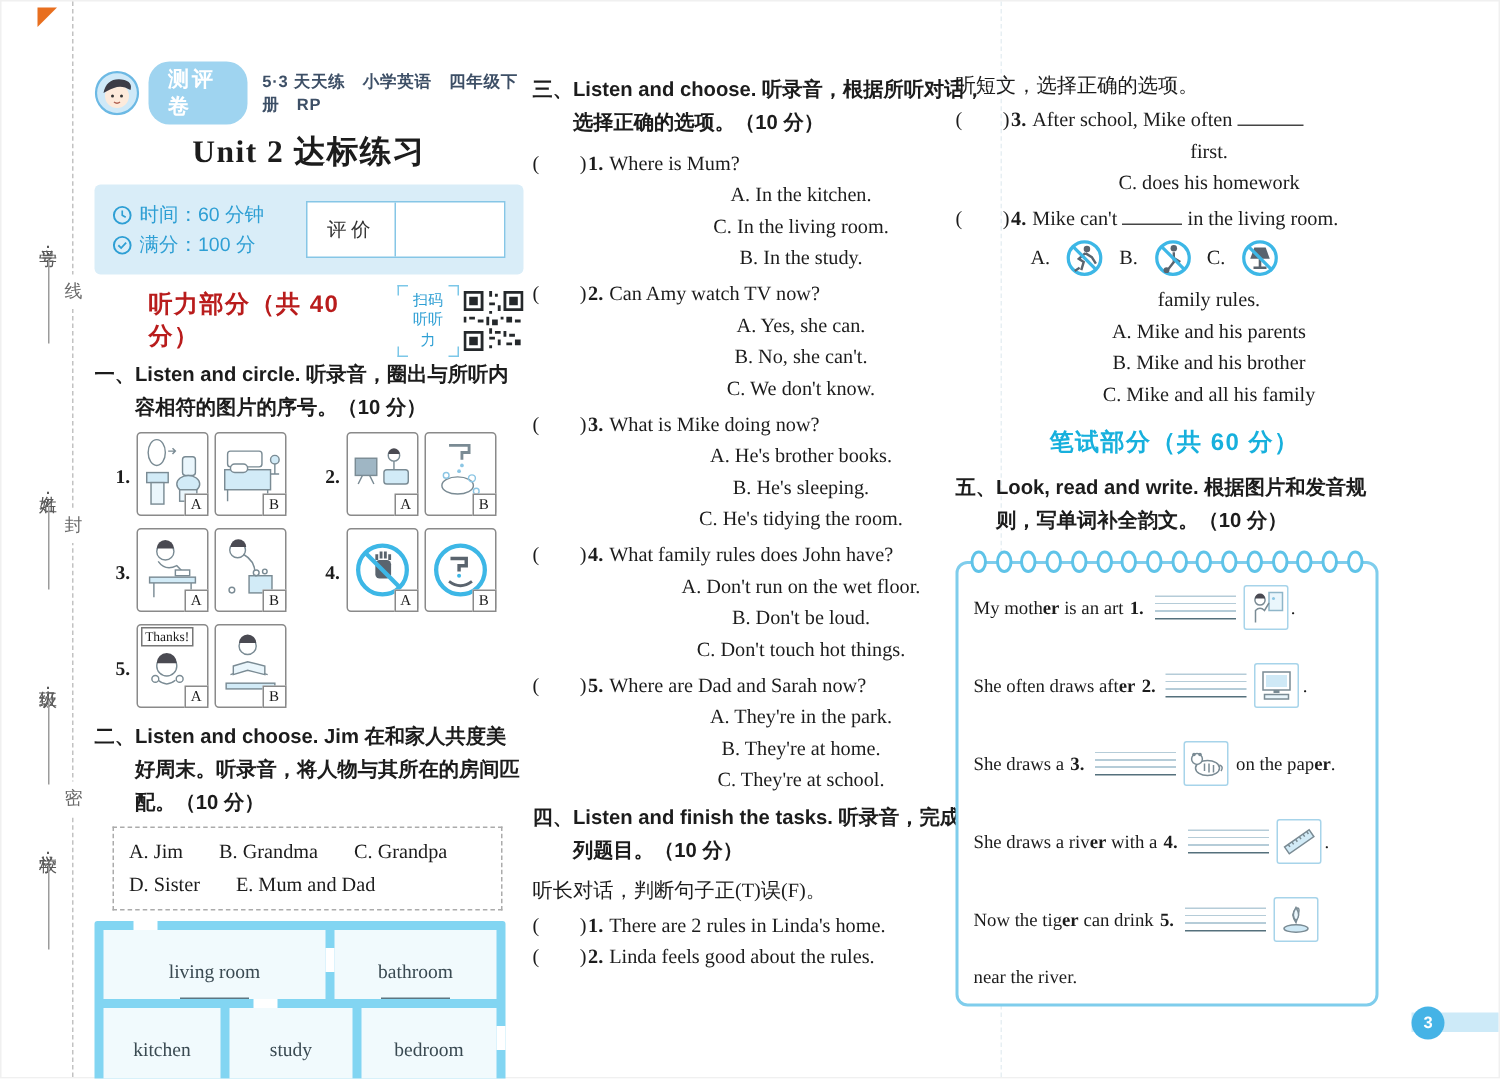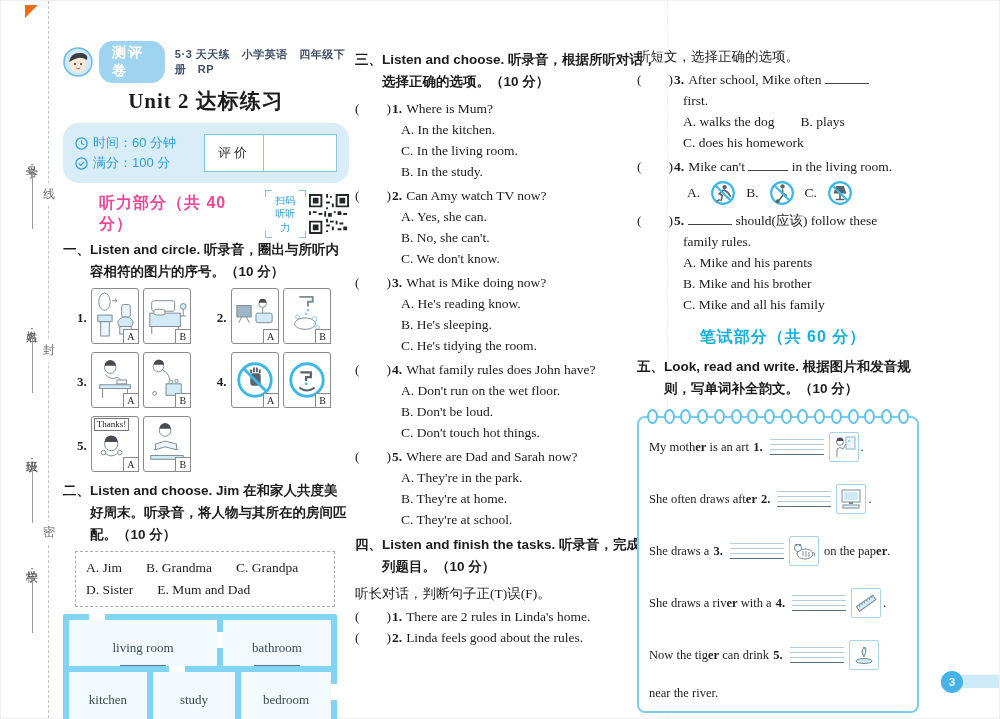--- a/index.html
+++ b/index.html
@@ -22,30 +22,30 @@
   .col2{left:354px;width:312px;}
   .col3{left:636px;width:292px;}
   .fold-line{position:absolute;left:666px;top:0;bottom:0;border-left:1px dashed #e7eff3;}
 
   
   .brand-row{display:flex;align-items:center;gap:6px;height:34px;}
   .badge{background:#9fd4f0;color:#fff;font:bold 14px "Liberation Sans",sans-serif;
       border-radius:14px;padding:3px 13px;letter-spacing:2px;}
   .series{font:bold 11px "Liberation Sans",sans-serif;color:#3d4f66;margin-left:4px;letter-spacing:.5px;}
   .title{font:bold 21px "Liberation Serif",serif;text-align:center;margin:8px 0 8px;letter-spacing:1px;}
-  .info-box{background:#d9edf8;border-radius:16px;padding:8px 12px;display:flex;
+  .info-box{background:#d9edf8;border-radius:4px;padding:8px 12px;display:flex;
       align-items:center;justify-content:space-between;height:44px;}
   .info-row{display:flex;align-items:center;gap:5px;color:#2e9fd4;
       font:13px "Liberation Sans",sans-serif;line-height:20px;}
   .eval{display:flex;border:1px solid #86c6e6;background:#fff;height:36px;}
   .eval .c1{width:58px;display:flex;align-items:center;justify-content:center;
       border-right:1px solid #86c6e6;font-size:13px;color:#333;letter-spacing:3px;}
   .eval .c2{width:72px;}
   .listen-row{display:flex;align-items:center;margin:10px 0 2px;height:42px;}
-  .part-head{font:bold 16px "Liberation Sans",sans-serif;color:#ec4899;
+  .part-head{font:bold 16px "Liberation Sans",sans-serif;color:#b91c1c;
       letter-spacing:1px;margin-left:36px;}
   .qr-wrap{margin-left:auto;display:flex;align-items:center;gap:3px;}
   .qr-label{color:#2e9fd4;font-size:10px;line-height:1.35;text-align:center;padding:4px 6px;
      background:
       linear-gradient(#7cc7e8,#7cc7e8) 0 0/7px 1px no-repeat,
       linear-gradient(#7cc7e8,#7cc7e8) 0 0/1px 7px no-repeat,
       linear-gradient(#7cc7e8,#7cc7e8) 100% 0/7px 1px no-repeat,
       linear-gradient(#7cc7e8,#7cc7e8) 100% 0/1px 7px no-repeat,
       linear-gradient(#7cc7e8,#7cc7e8) 0 100%/7px 1px no-repeat,
       linear-gradient(#7cc7e8,#7cc7e8) 0 100%/1px 7px no-repeat,
@@ -55,21 +55,21 @@
       letter-spacing:1px;text-align:center;margin:12px 0 8px;}
 
   
   .sec{display:flex;font:600 13.5px "Liberation Sans",sans-serif;line-height:22px;margin:4px 0 5px;}
   .sec-no{flex:0 0 26px;}
   .sec-text{flex:1;}
   .q{margin-bottom:3px;}
   .qline{line-height:21px;font-size:13.5px;}
   .paren{letter-spacing:0;}
   .bno{font-weight:bold;margin:0 4px 0 1px;}
-  .opt,.cont{padding-left:46px;line-height:21px;font-size:13.5px;}
+  .opt,.cont{padding-left:46px;line-height:21px;font-size:13.5px;text-align:center;}
   .optrow{display:flex;gap:26px;}
   .subline{line-height:21px;font-size:13.5px;margin:1px 0 2px;}
   .blank{display:inline-block;border-bottom:1px solid #444;height:12px;vertical-align:baseline;}
   .w44{width:44px;} .w40{width:40px;}
 
   
   .pic-grid{margin:2px 0 2px 14px;}
   .pic-row{display:flex;gap:26px;margin-bottom:8px;}
   .pic-item{display:flex;align-items:flex-start;gap:4px;}
   .pic-no{font-weight:bold;font-size:13px;margin-top:22px;}
@@ -387,21 +387,21 @@
       <div class="opt">B. In the study.</div>
     </div>
     <div class="q">
       <div class="qline"><span class="paren">(　　)</span><span class="bno">2.</span><span>Can Amy watch TV now?</span></div>
       <div class="opt">A. Yes, she can.</div>
       <div class="opt">B. No, she can't.</div>
       <div class="opt">C. We don't know.</div>
     </div>
     <div class="q">
       <div class="qline"><span class="paren">(　　)</span><span class="bno">3.</span><span>What is Mike doing now?</span></div>
-      <div class="opt">A. He's reading know.</div>
+      <div class="opt">A. He's brother books.</div>
       <div class="opt">B. He's sleeping.</div>
       <div class="opt">C. He's tidying the room.</div>
     </div>
     <div class="q">
       <div class="qline"><span class="paren">(　　)</span><span class="bno">4.</span><span>What family rules does John have?</span></div>
       <div class="opt">A. Don't run on the wet floor.</div>
       <div class="opt">B. Don't be loud.</div>
       <div class="opt">C. Don't touch hot things.</div>
     </div>
     <div class="q">
@@ -419,24 +419,20 @@
     <div class="qline"><span class="paren">(　　)</span><span class="bno">1.</span><span>There are 2 rules in Linda's home.</span></div>
     <div class="qline"><span class="paren">(　　)</span><span class="bno">2.</span><span>Linda feels good about the rules.</span></div>
   </div>
 
   <div class="col col3">
     <div class="subline">听短文，选择正确的选项。</div>
 
     <div class="q">
       <div class="qline"><span class="paren">(　　)</span><span class="bno">3.</span><span>After school, Mike often</span> <span class="blank w44"></span></div>
       <div class="cont">first.</div>
-      <div class="opt optrow">
-        <span>A. walks the dog</span>
-        <span>B. plays</span>
-      </div>
       <div class="opt">C. does his homework</div>
     </div>
 
     <div class="q">
       <div class="qline"><span class="paren">(　　)</span><span class="bno">4.</span><span>Mike can't</span> <span class="blank w40"></span> <span>in the living room.</span></div>
       <div class="icon-row">
         <span>A.</span>
         <span>
           <svg width="26" height="26" viewBox="0 0 24 24">
             <circle cx="12" cy="12" r="10" fill="none" stroke="#3db7e6" stroke-width="2"></circle>
@@ -461,21 +457,20 @@
             <circle cx="12" cy="12" r="10" fill="none" stroke="#3db7e6" stroke-width="2"></circle>
             <path d="M8.5 5.5h7l2.5 7h-12z" fill="#5a646e"></path>
             <path d="M12 12.5v5M8 18h8" stroke="#5a646e" stroke-width="1.6"></path>
             <path d="M5 5 19 19" stroke="#3db7e6" stroke-width="2"></path>
           </svg>
         </span>
       </div>
     </div>
 
     <div class="q">
-      <div class="qline"><span class="paren">(　　)</span><span class="bno">5.</span><span class="blank w44"></span> <span>should(应该) follow these</span></div>
       <div class="cont">family rules.</div>
       <div class="opt">A. Mike and his parents</div>
       <div class="opt">B. Mike and his brother</div>
       <div class="opt">C. Mike and all his family</div>
     </div>
 
     <div class="written-head">笔试部分（共 60 分）</div>
 
     <div class="sec">
       <span class="sec-no">五、</span>

